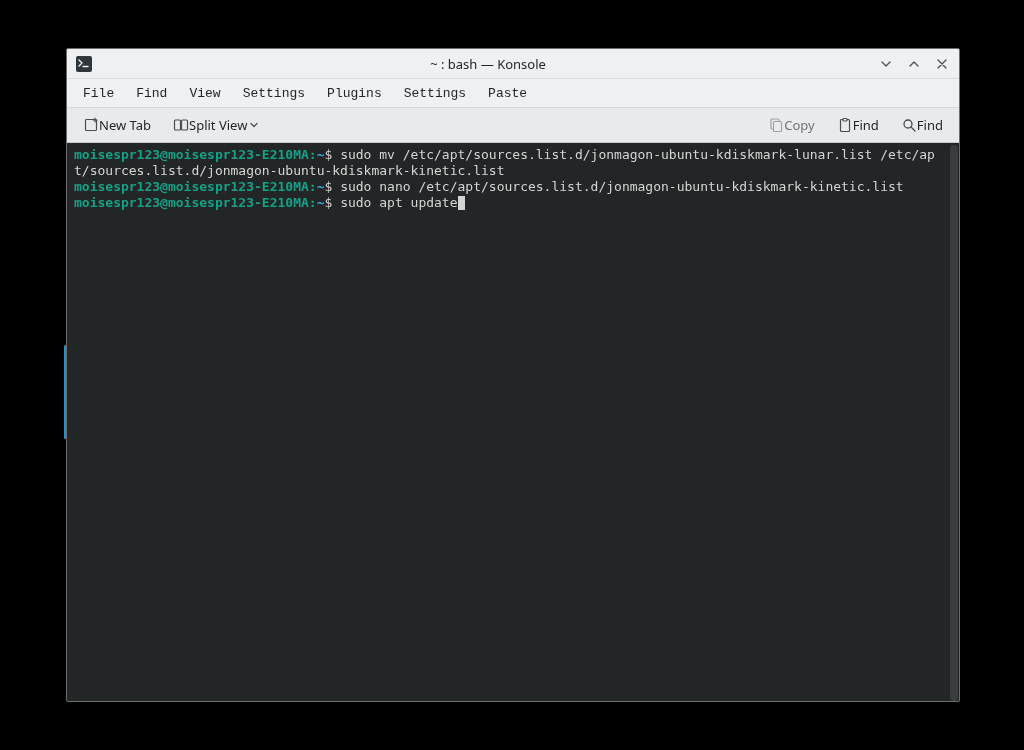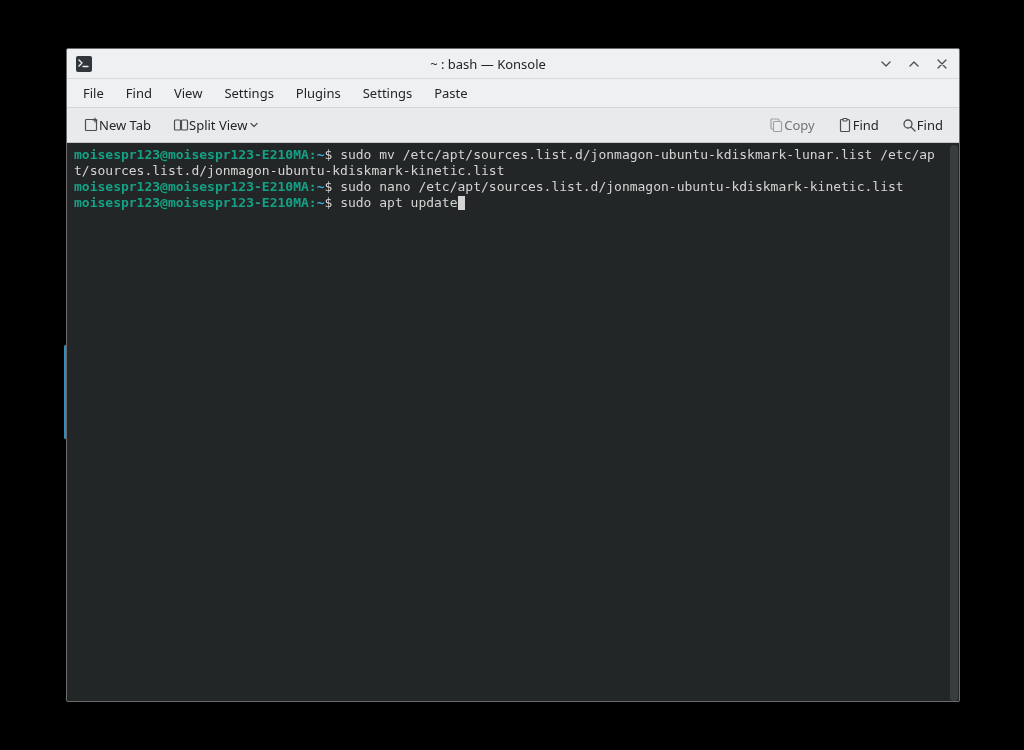--- a/index.html
+++ b/index.html
@@ -59,20 +59,21 @@
     height: 28px;
     display: flex;
     align-items: center;
     padding: 0 6px;
     gap: 2px;
   }
   .menubar .menuitem {
     padding: 4px 10px;
     cursor: pointer;
     border-radius: 2px;
+    font-family: Liberation Mono, monospace;
   }
   
   .toolbar {
     height: 36px;
     display: flex;
     align-items: center;
     padding: 0 8px;
     gap: 6px;
     border-top: 1px solid #d6d7d8;
     border-bottom: 1px solid #c7c8c9;

